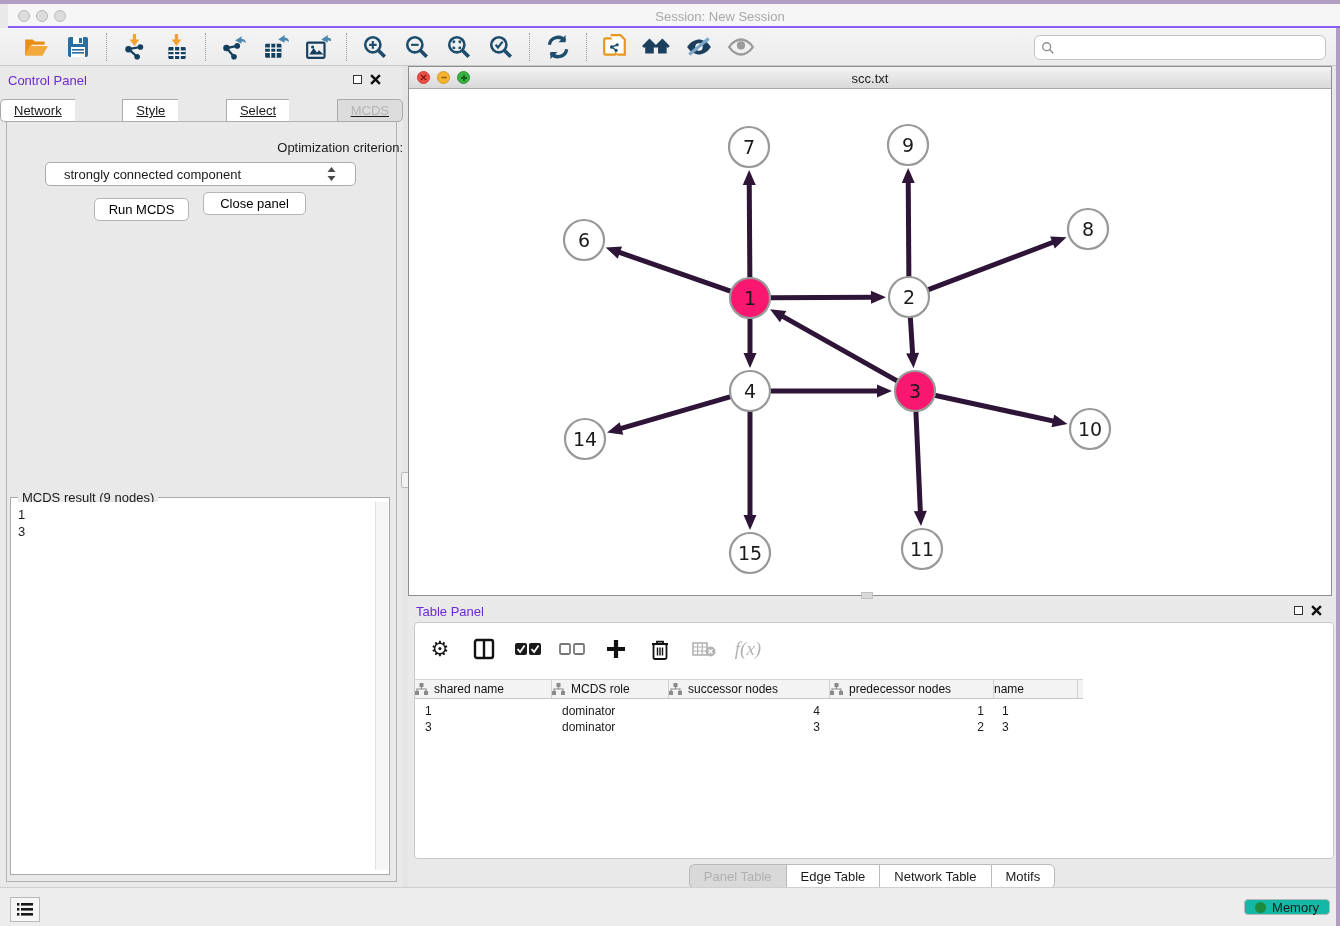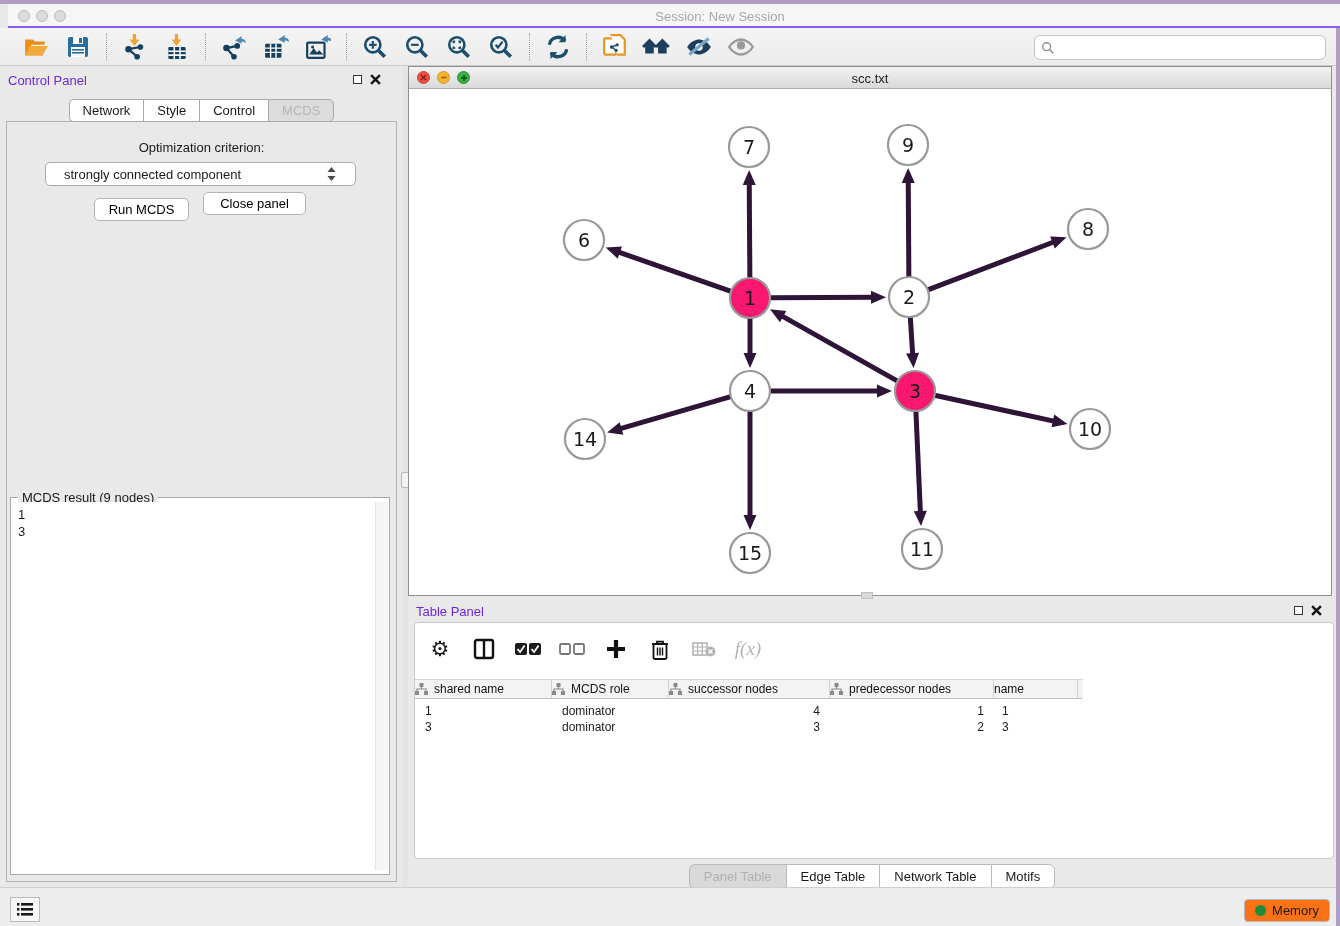--- a/index.html
+++ b/index.html
@@ -19,27 +19,27 @@
   .tsep { width:0; height:28px; border-left:1px dotted #9a9a9a; }
   .tbtn { width:36px; height:32px; display:flex; align-items:center; justify-content:center; cursor:default; }
   .search { right:10px; top:31px; width:292px; height:25px; background:#fff; border:1px solid #c4c4c4; border-radius:6px; display:flex; align-items:center; padding:0 6px; }
   .search input { border:none; outline:none; flex:1; font-size:12px; font-family:inherit; background:transparent; }
 
   
   .cp-header { left:0; top:62px; width:403px; height:28px; }
   .panel-title { font-size:13px; color:#6d28d9; }
   .win-ctl { display:flex; gap:8px; align-items:center; }
   .float-ico { width:9px; height:9px; border:1.5px solid #333; background:#fff; }
-  .cp-tabs { left:0; top:95px; width:403px; display:flex; justify-content:center; }
+  .cp-tabs { left:0; top:95px; width:403px; display:flex; justify-content:space-between;text-decoration:underline; }
   .tab { padding:3px 13px; background:#fff; border:1px solid #a9a9a9; border-right:none; font-size:13px; }
   .tab:first-child { border-top-left-radius:5px; border-bottom-left-radius:5px; }
   .tab:last-child { border-right:1px solid #a9a9a9; border-top-right-radius:5px; border-bottom-right-radius:5px; }
   .tab.sel { background:#dcdcdc; color:#b4b4b4; }
   .cp-body { left:6px; top:117px; width:391px; height:761px; background:#e9e9e9; border:1px solid #b3b3b3; }
-  .opt-label { left:0; top:136px; width:403px; text-align:center; font-size:13px; }
+  .opt-label { left:0; top:136px; width:403px; text-align:right; font-size:13px; }
   .combo { left:45px; top:158px; width:311px; height:24px; background:#fff; border:1px solid #ababab; border-radius:5px; display:flex; align-items:center; padding:0 18px; }
   .combo-text { flex:1; font-size:13px; }
   .btn { background:#fff; border:1px solid #b4b4b4; border-radius:5px; font-size:13px; font-family:inherit; height:23px; }
   .fieldset { left:10px; top:493px; width:380px; height:378px; border:1px solid #a9a9a9; background:#fff; }
   .fieldset-legend { left:18px; top:486px; background:#e9e9e9; padding:0 4px; font-size:13px; }
   .result-area { left:12px; top:498px; width:362px; height:368px; background:#fff; font-size:13px; line-height:17px; padding:4px 6px; }
   .vscroll { left:375px; top:498px; width:13px; height:368px; background:#f5f5f5; border-left:1px solid #e2e2e2; }
   .splitter { left:403px; top:62px; width:5px; height:821px; background:#e4e4e4; }
   .grip-v { left:401px; top:468px; width:9px; height:16px; background:#f2f2f2; border:1px solid #b9b9b9; border-radius:2px; }
   .grip-h { left:861px; top:588px; width:12px; height:7px; background:#d9d9d9; border:1px solid #c0c0c0; }
@@ -64,21 +64,21 @@
   .gr-cell { padding:0 10px; display:flex; align-items:center; }
   .tp-tabs { left:408px; top:860px; width:928px; display:flex; justify-content:center; }
   .tab2 { padding:4px 14px; background:#fff; border:1px solid #b9b9b9; border-right:none; font-size:13px; }
   .tab2:first-child { border-top-left-radius:6px; border-bottom-left-radius:6px; }
   .tab2:last-child { border-right:1px solid #b9b9b9; border-top-right-radius:6px; border-bottom-right-radius:6px; }
   .tab2.sel { background:#d9d9d9; color:#b0b0b0; }
 
   
   .statusbar { left:0; top:883px; width:1336px; height:39px; background:#ededed; border-top:1px solid #cfcfcf; }
   .list-btn { left:10px; top:9px; width:30px; height:25px; background:#f6f6f6; border:1px solid #b9b9b9; display:flex; align-items:center; justify-content:center; }
-  .mem-btn { right:6px; top:11px; height:23px; background:#f97316; border:1px solid #b9b9b9; border-radius:4px; display:flex; align-items:center; gap:6px; padding:0 10px; font-size:13px; }
+  .mem-btn { right:6px; top:11px; height:16px; background:#14b8a6; border:1px solid #b9b9b9; border-radius:4px; display:flex; align-items:center; gap:6px; padding:0 10px; font-size:13px; }
   .mem-dot { width:11px; height:11px; border-radius:50%; background:#1d8c3c; }
 </style>
 </head>
 <body>
 
 <div class="abs app">
 
   <div class="abs titlebar">
     <div class="abs tl-dot" style="left:10px"></div>
     <div class="abs tl-dot" style="left:28px"></div>
@@ -256,21 +256,21 @@
           <path d="M1 1l8 8M9 1l-8 8" stroke="#111" stroke-width="2.2"></path>
         </svg>
     </span>
   </div>
 
   <div class="abs cp-body"></div>
 
   <div class="abs cp-tabs">
     <span class="tab">Network</span>
     <span class="tab">Style</span>
-    <span class="tab">Control</span>
+    <span class="tab">Select</span>
     <span class="tab sel">MCDS</span>
   </div>
 
   <div class="abs opt-label">Optimization criterion:</div>
 
   <div class="abs combo">
     <span class="combo-text">strongly connected component</span>
     <svg width="11" height="16" viewBox="0 0 10 16">
         <path d="M5 1L9 6H1z" fill="#4a4a4a"></path>
         <path d="M5 15L1 10h8z" fill="#4a4a4a"></path>

